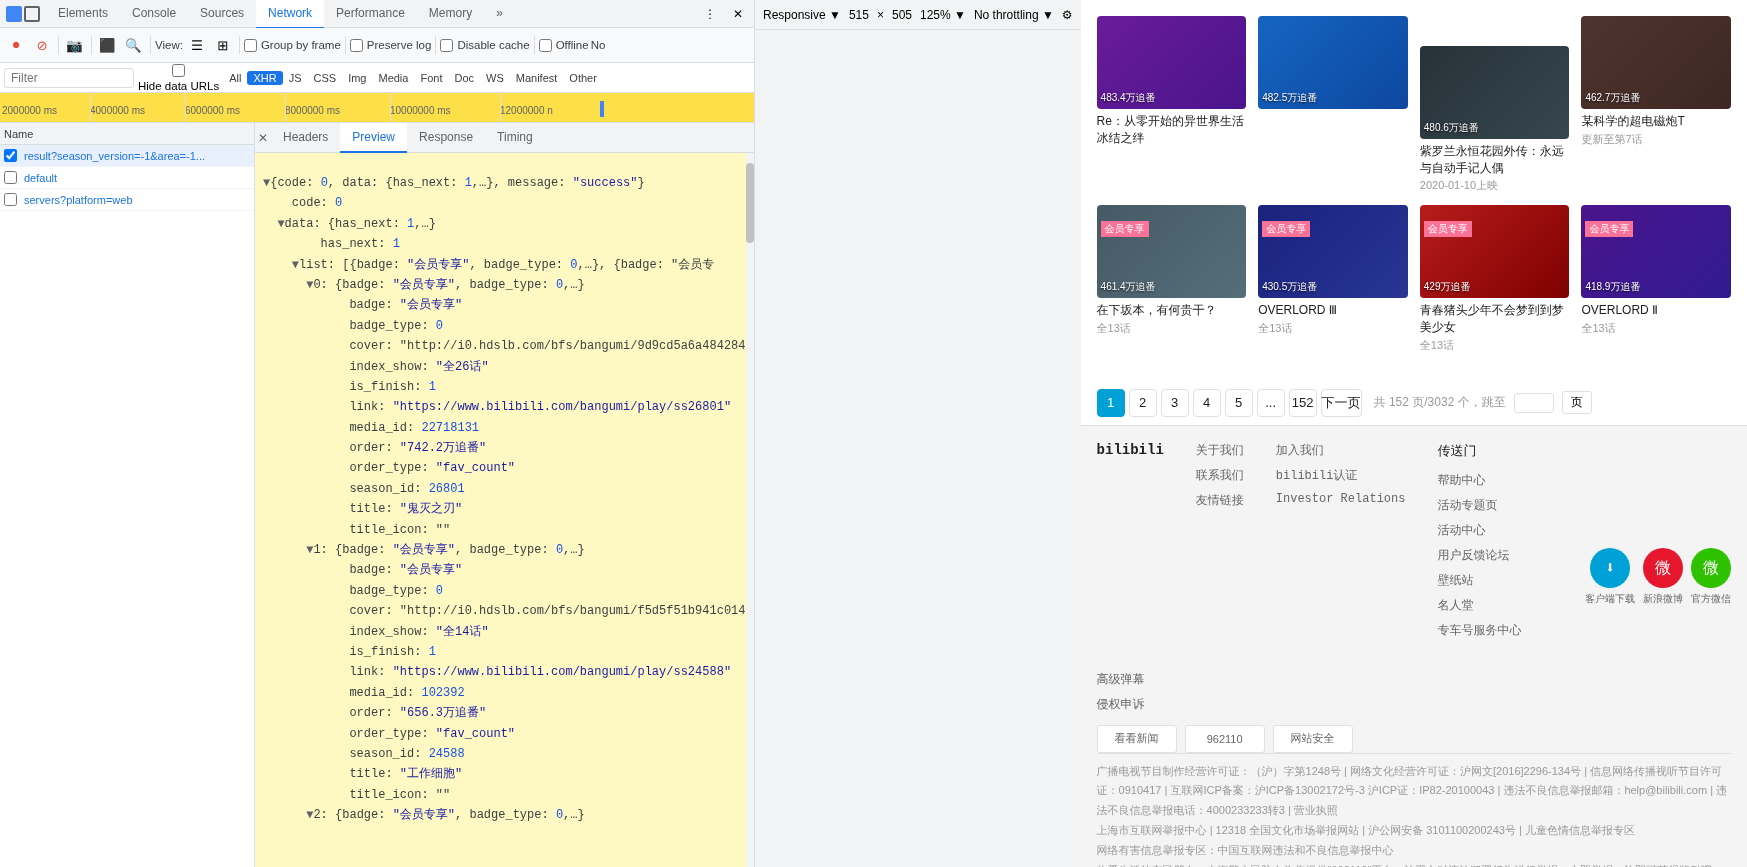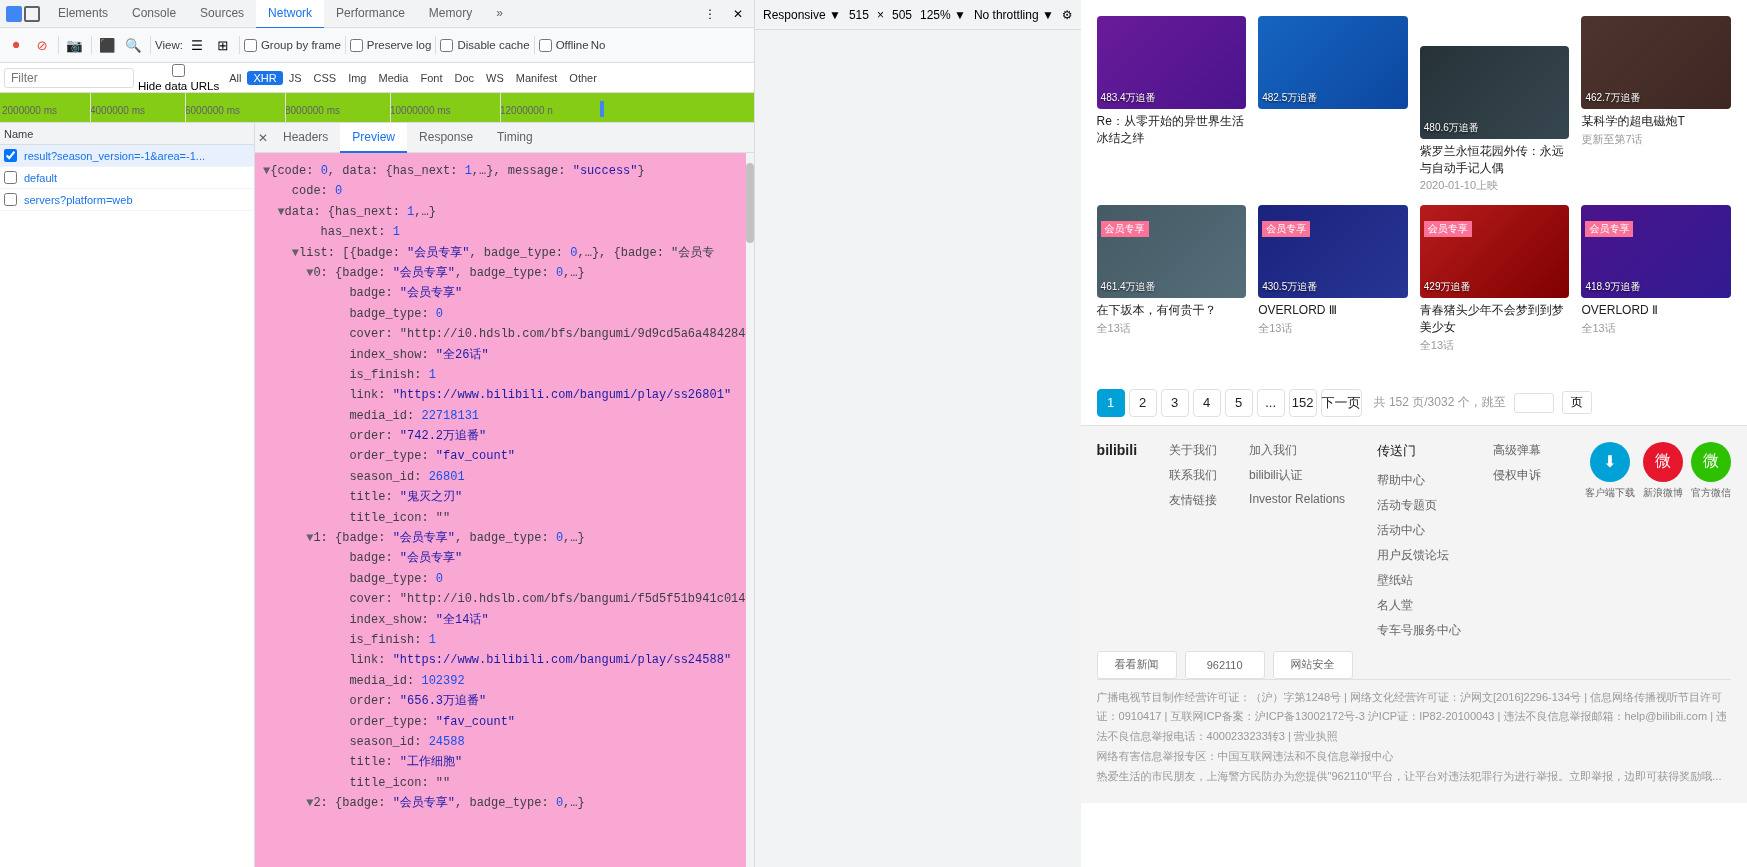--- a/index.html
+++ b/index.html
@@ -36,21 +36,21 @@
     .filter-type-btn.active { background: #1a73e8; color: #fff; }
     
     
     .timeline-bar { height: 30px; border-bottom: 1px solid #dadce0; background: #fff; display: flex; align-items: flex-end; padding: 0; position: relative; overflow: hidden; }
     .network-row { display: flex; height: 22px; align-items: center; border-bottom: 1px solid #f1f3f4; font-size: 11px; cursor: pointer; }
     .network-row.selected { background: #e8f0fe; }
     .row-checkbox { width: 20px; display: flex; align-items: center; justify-content: center; flex-shrink: 0; }
     .row-name { width: 235px; padding: 0 4px; overflow: hidden; text-overflow: ellipsis; white-space: nowrap; color: #1a73e8; flex-shrink: 0; font-size: 11px; }
     .preview-tab { padding: 0 12px; height: 30px; display: flex; align-items: center; cursor: pointer; font-size: 12px; color: #5f6368; border-bottom: 2px solid transparent; }
     .preview-tab.active { background: #fff; border-bottom: 2px solid #1a73e8; color: #1a73e8; }
-    .preview-content { flex: 1; overflow-y: auto; padding: 8px 8px; font-family: 'Courier New', monospace; font-size: 12px; background: #f9a8d4; }
+    .preview-content { flex: 1; overflow-y: auto; padding: 20px 8px; font-family: 'Courier New', monospace; font-size: 12px; background: #fef9c3; }
     
     
     .json-tree { line-height: 1.8; }
     .json-line { display: block; white-space: pre; font-size: 12px; font-family: 'Courier New', monospace; color: #3c4043; line-height: 1.7; }
     .json-line .collapse-arrow { color: #5f6368; cursor: pointer; }
     .json-line .str { color: #1a1aa6; }
     .json-line .num { color: #1750eb; }
     
     
     .webpage { flex: 1; background: #fff; overflow-y: auto; position: relative; }
@@ -183,21 +183,21 @@
         <button class="filter-type-btn">Img</button>
         <button class="filter-type-btn">Media</button>
         <button class="filter-type-btn">Font</button>
         <button class="filter-type-btn">Doc</button>
         <button class="filter-type-btn">WS</button>
         <button class="filter-type-btn">Manifest</button>
         <button class="filter-type-btn">Other</button>
       </div>
     </div>
 
-    <div class="timeline-bar" style="position:relative; height:30px; background:#84cc16; border-bottom:1px solid #dadce0;">
+    <div class="timeline-bar" style="position:relative; height:30px; background:#fde047; border-bottom:1px solid #dadce0;">
       <span style="position:absolute; left:2px; bottom:6px; font-size:10px; color:#5f6368;">2000000 ms</span>
       <span style="position:absolute; left:90px; bottom:6px; font-size:10px; color:#5f6368;">4000000 ms</span>
       <span style="position:absolute; left:185px; bottom:6px; font-size:10px; color:#5f6368;">6000000 ms</span>
       <span style="position:absolute; left:285px; bottom:6px; font-size:10px; color:#5f6368;">8000000 ms</span>
       <span style="position:absolute; left:390px; bottom:6px; font-size:10px; color:#5f6368;">10000000 ms</span>
       <span style="position:absolute; left:500px; bottom:6px; font-size:10px; color:#5f6368;">12000000 n</span>
 
       <div style="position:absolute;left:90px;top:0;width:1px;height:100%;background:#e0e0e0;"></div>
       <div style="position:absolute;left:185px;top:0;width:1px;height:100%;background:#e0e0e0;"></div>
       <div style="position:absolute;left:285px;top:0;width:1px;height:100%;background:#e0e0e0;"></div>
@@ -384,21 +384,21 @@
             <div class="page-btn">5</div>
             <div class="page-btn">...</div>
             <div class="page-btn">152</div>
             <div class="page-btn">下一页</div>
             <span class="page-info">共 152 页/3032 个，跳至</span>
             <input class="page-input" style="">
             <button class="page-go">页</button>
           </div>
 
         <div class="bili-footer">
-          <div style="display:flex; align-items:flex-start; margin-bottom:12px;">
+          <div style="display:flex; align-items:center; margin-bottom:12px;font-family:Liberation Mono, monospace;">
             <div style="display:flex; gap:32px; flex:1; flex-wrap:wrap;" id="footer-links">
             <div>
                   <div class="footer-brand">bilibili</div>
                 </div>
                 <div class="footer-col">
                   <div class="footer-link">关于我们</div>
                   <div class="footer-link">联系我们</div>
                   <div class="footer-link">友情链接</div>
                 </div>
                 <div class="footer-col">
@@ -444,20 +444,21 @@
           </div>
 
           <div class="partner-logos" id="partner-logos">
           <div class="partner-logo">看看新闻</div>
               <div class="partner-logo">962110</div>
               <div class="partner-logo">网站安全</div>
             </div>
 
           <div class="footer-icp" id="footer-icp">
           <div>广播电视节目制作经营许可证：（沪）字第1248号 | 网络文化经营许可证：沪网文[2016]2296-134号 | 信息网络传播视听节目许可证：0910417 | 互联网ICP备案：沪ICP备13002172号-3 沪ICP证：IP82-20100043 | 违法不良信息举报邮箱：help@bilibili.com | 违法不良信息举报电话：4000233233转3 | 营业执照</div>
+              <div>上海市互联网举报中心 | 12318 全国文化市场举报网站 | 沪公网安备 3101100200243号 | 儿童色情信息举报专区</div>
               <div>网络有害信息举报专区：中国互联网违法和不良信息举报中心</div>
               <div>热爱生活的市民朋友，上海警方民防办为您提供"962110"平台，让平台对违法犯罪行为进行举报。立即举报，边即可获得奖励哦...</div>
             </div>
         </div>
 
       </div>
     </div>
   </div>
 </div>
 

